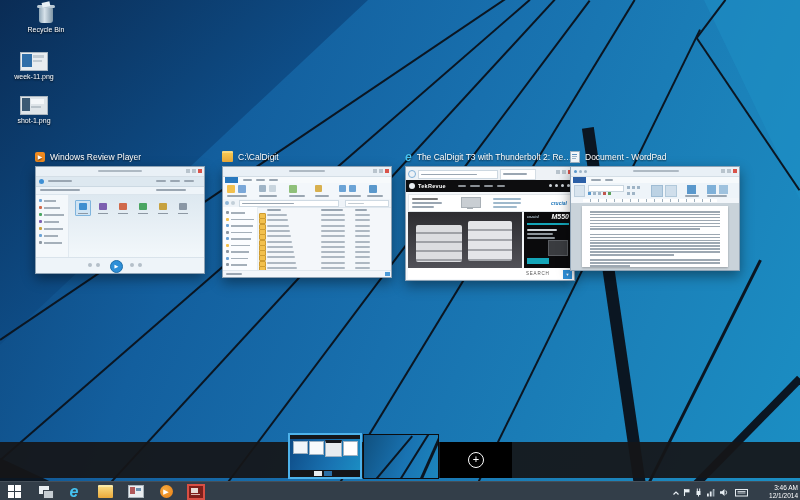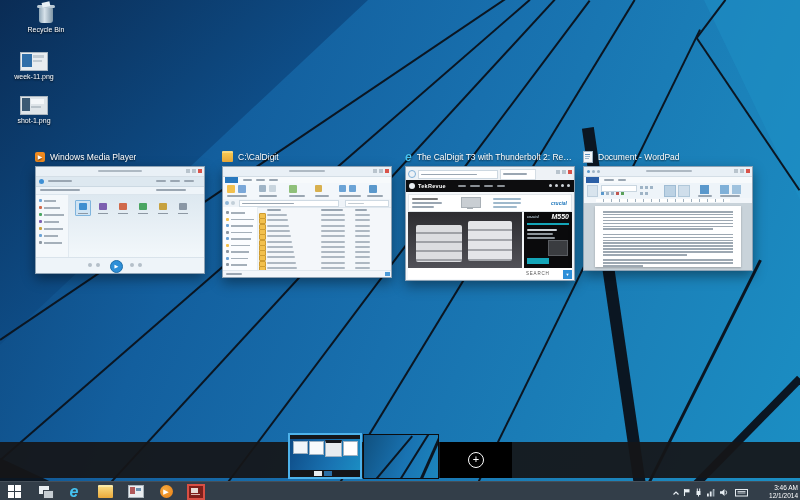--- a/index.html
+++ b/index.html
@@ -85,21 +85,21 @@
       <div class="abs" style="left:1px;top:1px;width:8px;height:13px;background:#3b5a74;"></div>
       <div class="abs" style="left:10px;top:2px;width:13px;height:5px;background:#f4f7f9;"></div>
       <div class="abs" style="left:10px;top:9px;width:10px;height:2px;background:#b9c3ca;"></div>
     </div>
     <div class="lbl">shot-1.png</div>
   </div>
 
   <div class="tv-item" style="left:35px;top:150px;">
     <div class="tv-title">
       <span style="width:10px;height:10px;background:#ef8a1f;border-radius:2px;display:inline-flex;align-items:center;justify-content:center;color:#fff;font-size:6px;">▶</span>
-      <span class="tt">Windows Media Player</span>
+      <span class="tt">Windows Review Player</span>
     </div>
     <div class="tv-win" style="height:106px;">
       <div class="titlebar">
           <span class="bar" style="left:62px;top:3px;width:44px;background:#aeb9c3;"></span>
         <span class="winbtns">
             <i></i>
             <i></i>
             <i class="close"></i>
           </span>
         </div>
@@ -402,21 +402,21 @@
         <span class="abs" style="right:4px;top:28px;width:18px;height:14px;background:#3a3c40;border:1px solid #5a5d62;"></span>
         <span class="abs" style="left:3px;bottom:4px;width:22px;height:6px;background:#14a5b8;"></span>
       </div>
       <div class="abs" style="left:2px;top:101px;right:2px;height:11px;background:#fff;">
         <span style="position:absolute;left:118px;top:3px;color:#555;font-size:4.5px;letter-spacing:.8px;">SEARCH</span>
         <span class="abs" style="right:0;bottom:0;width:9px;height:9px;background:#2e8fd8;color:#fff;font-size:4px;text-align:center;line-height:9px;">▼</span>
       </div>
     </div>
   </div>
 
-  <div class="tv-item" style="left:583px;top:150px;">
+  <div class="tv-item" style="left:570px;top:150px;">
     <div class="tv-title">
       <span style="width:8px;height:10px;background:#f4f7fa;border:1px solid #9fb2c2;display:inline-block;position:relative;">
         <span style="position:absolute;left:1px;top:2px;width:5px;height:1px;background:#5a8fc0;"></span>
         <span style="position:absolute;left:1px;top:4px;width:5px;height:1px;background:#9ab4ca;"></span>
         <span style="position:absolute;left:1px;top:6px;width:4px;height:1px;background:#9ab4ca;"></span>
       </span>
       <span class="tt">Document - WordPad</span>
     </div>
     <div class="tv-win" style="height:103px;">
       <div class="titlebar">

